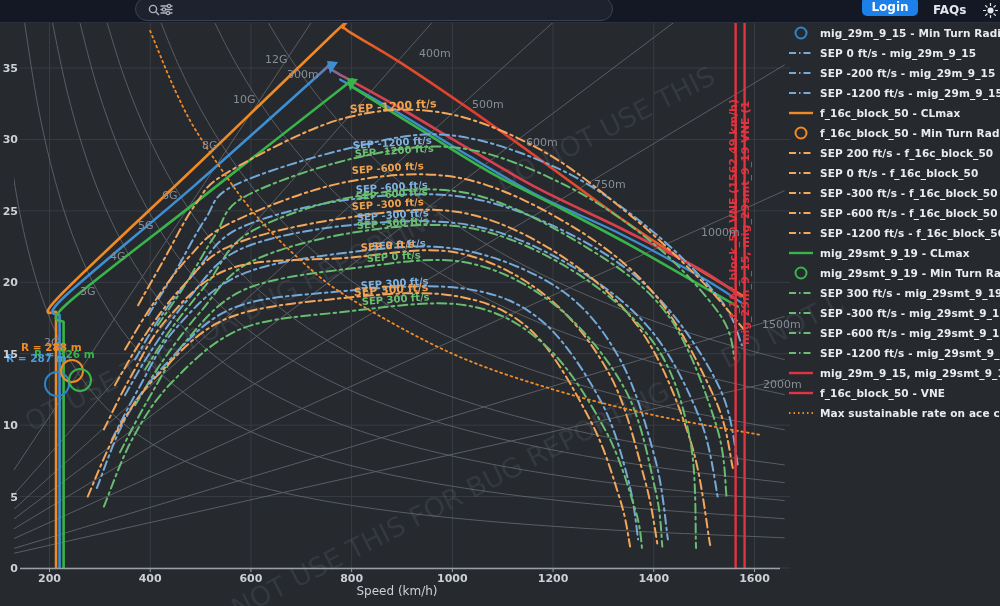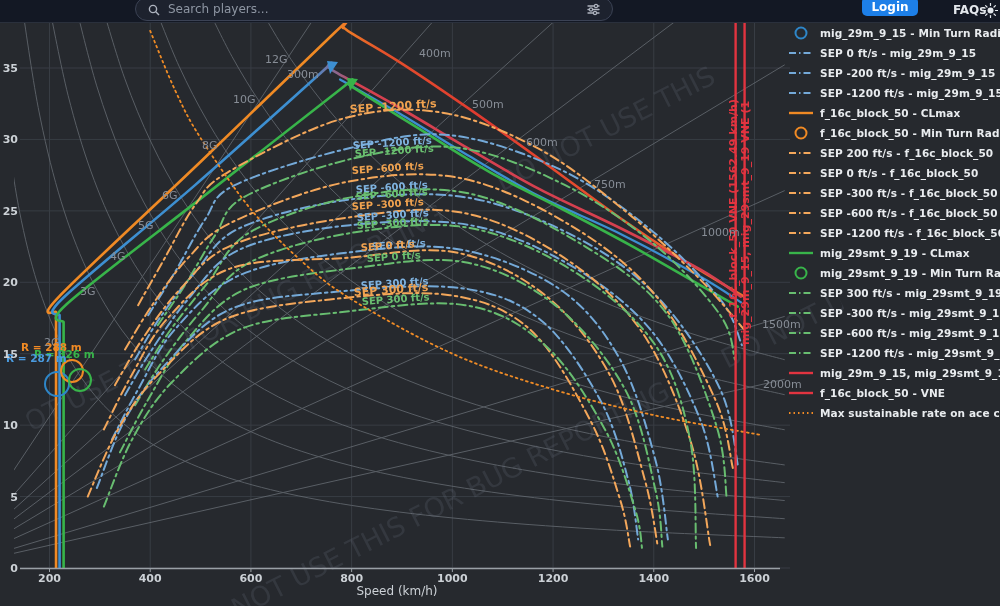--- a/index.html
+++ b/index.html
@@ -11,21 +11,21 @@
   #searchbox{position:absolute;left:135px;top:-3px;width:478px;height:24px;background:#1d222e;
     border:1px solid #3b4254;border-radius:12px;display:flex;align-items:center;box-sizing:border-box;}
   #searchbox .mag{margin-left:12px;margin-top:1px;}
   #searchbox input{flex:1;background:transparent;border:none;outline:none;color:#cfd4dc;
     font-size:12px;padding:0 8px;font-family:inherit;}
   #searchbox input::placeholder{color:#8e96a3;}
   .sliders{margin-right:12px;}
   #login-btn{position:absolute;left:862px;top:-3px;width:56px;height:19px;background:#1d7fe8;
     border:none;border-radius:5px;color:#fff;font-size:12px;font-weight:bold;cursor:pointer;
     font-family:inherit;line-height:17px;padding-top:2px;}
-  #faqs{position:absolute;left:933px;top:3px;color:#e3e7ec;font-size:12px;font-weight:bold;cursor:pointer;margin-left:20px;}
+  #faqs{position:absolute;left:933px;top:3px;color:#e3e7ec;font-size:12px;font-weight:bold;cursor:pointer;}
   #theme-toggle{position:absolute;left:983px;top:3px;cursor:pointer;}
   
   #legend{position:absolute;left:788px;top:23px;width:212px;z-index:20;}
   .lrow{display:flex;align-items:center;height:20px;cursor:pointer;}
   .lrow .sw{width:26px;height:14px;flex:0 0 26px;margin-right:6px;}
   .lrow .lt{color:#e9ecef;font-size:10.5px;font-weight:600;white-space:nowrap;letter-spacing:.1px;}
   
   #chart{position:absolute;top:0;left:0;z-index:5;}
   text{font-family:"DejaVu Sans","Liberation Sans",sans-serif;}
   .tick{fill:#ccd1d6;font-size:11px;font-weight:bold;}
@@ -36,21 +36,20 @@
 </head>
 <body>
 <div id="stage">
 
 <div id="header">
   <div id="searchbox">
     <svg class="mag" width="12" height="12" viewBox="0 0 12 12">
       <circle cx="5" cy="5" r="3.6" fill="none" stroke="#aeb4bf" stroke-width="1.4"></circle>
       <line x1="7.8" y1="7.8" x2="11" y2="11" stroke="#aeb4bf" stroke-width="1.4"></line>
     </svg>
-    <input type="text" placeholder="Search players..." style="">
     <svg class="sliders" width="13" height="13" viewBox="0 0 13 13">
       <g stroke="#aeb4bf" stroke-width="1.3" stroke-linecap="round">
         <line x1="1" y1="3" x2="12" y2="3"></line>
             <line x1="1" y1="6.5" x2="12" y2="6.5"></line>
             <line x1="1" y1="10" x2="12" y2="10"></line>
       </g>
       <circle cx="9" cy="3" r="1.6" fill="#1d222e" stroke="#aeb4bf" stroke-width="1.2"></circle>
       <circle cx="4" cy="6.5" r="1.6" fill="#1d222e" stroke="#aeb4bf" stroke-width="1.2"></circle>
       <circle cx="8" cy="10" r="1.6" fill="#1d222e" stroke="#aeb4bf" stroke-width="1.2"></circle>
     </svg>

